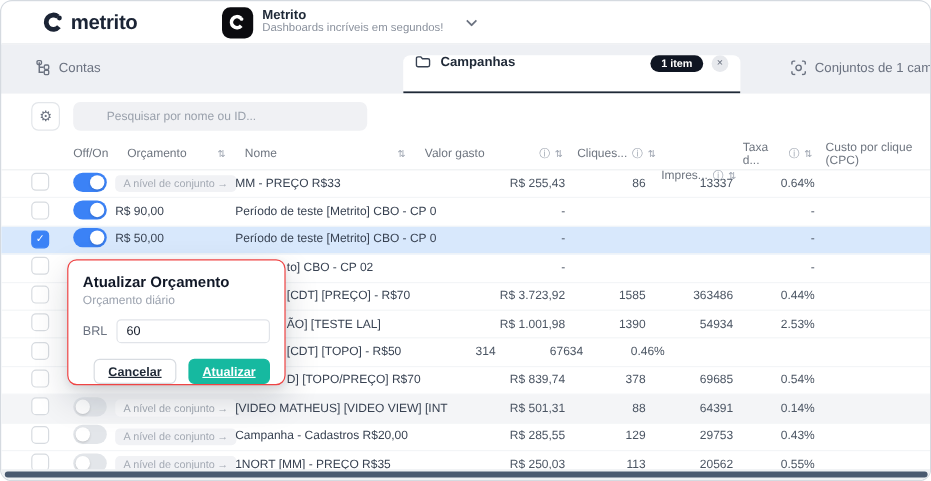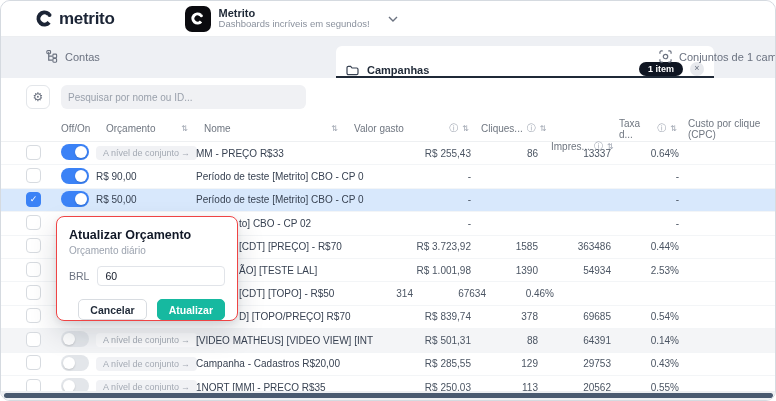--- a/index.html
+++ b/index.html
@@ -17,39 +17,39 @@
              display:flex; align-items:center; justify-content:center; }
   .ws-txt { line-height:1.15; }
   .ws-name { font-size:11px; font-weight:bold; color:#1f2937; }
   .ws-tag { font-size:9.5px; color:#8a919d; }
   .chev { margin-left:10px; }
 
   
   .tabstrip { position:absolute; left:0; top:36px; width:776px; height:41px; }
   .tab-plain { position:absolute; top:13px; display:flex; align-items:center; gap:7px;
                font-size:11px; color:#6b7280; cursor:pointer; }
-  .tab-contas { left:44px; }
+  .tab-contas { left:28px; }
   .tab-conjuntos { left:658px; white-space:nowrap; }
-  .tab-active { position:absolute; left:335px; top:9px; width:378px; height:32px; background:#fff;
+  .tab-active { position:absolute; left:335px; top:9px; width:281px; height:32px; background:#fff;
                 border-radius:6px 6px 0 0; border-bottom:2px solid #1f2937;
-                display:flex; align-items:flex-end; padding:0 10px; cursor:pointer; }
+                display:flex; align-items:flex-start; padding:0 10px; cursor:pointer; }
   .tab-active .lbl { font-size:11px; color:#1f2937; font-weight:bold; margin-left:8px; }
   .badge { margin-left:auto; background:#0f1522; color:#fff; font-size:9px; font-weight:bold;
            padding:2px 9px; border-radius:9px; }
   .closec { width:14px; height:14px; border-radius:50%; background:#e7e9ed; color:#6b7280;
             font-size:9px; line-height:13px; text-align:center; margin-left:7px; cursor:pointer; }
 
   
   .card { position:absolute; left:0; top:77px; width:776px; height:324px; background:#fff; }
 
   .gearbtn { position:absolute; left:25px; top:7px; width:24px; height:24px; background:#fff;
              border:1px solid #e3e6ea; border-radius:6px; font-size:12px; color:#6b7280;
              display:flex; align-items:center; justify-content:center; cursor:pointer; }
   .search { position:absolute; left:60px; top:7px; width:245px; height:24px; background:#f0f1f4;
-            border:none; border-radius:6px; padding:0 7px; font-size:10px; color:#374151;
+            border:none; border-radius:6px; padding:0 28px; font-size:10px; color:#374151;
             font-family:"Liberation Sans", sans-serif; outline:none; }
   .search::placeholder { color:#9aa1ac; }
 
   
   .thead, .trow { display:flex; align-items:center; padding-left:15px; }
   .thead { position:absolute; left:0; top:38px; width:776px; height:26px;
            border-bottom:1px solid #eef0f2; color:#6f7680; font-size:10px; }
   .tbody { position:absolute; left:0; top:64px; width:776px; }
   .trow { height:23.4px; border-bottom:1px solid #f3f5f7; font-size:10px; color:#384252; }
   .trow.hl { background:#d8e8fc; }
@@ -89,21 +89,21 @@
            border:1px solid #ef4444; border-radius:8px; padding:11px 12px;
            box-shadow:0 12px 28px rgba(15,23,42,.16), 0 2px 6px rgba(15,23,42,.08); z-index:20; }
   .m-title { font-size:12.5px; font-weight:bold; color:#111827; }
   .m-sub { font-size:10px; color:#9ca3af; margin-top:3px; }
   .m-inrow { display:flex; align-items:center; gap:8px; margin-top:10px; }
   .m-cur { font-size:10.5px; color:#6b7280; }
   .m-input { flex:1; height:20px; border:1px solid #e1e4e9; border-radius:4px; padding:0 7px;
              font-size:10.5px; color:#111827; font-family:"Liberation Sans", sans-serif; outline:none; width:100%; }
   .m-btns { display:flex; justify-content:flex-end; gap:10px; margin-top:13px; }
   .btn { height:21px; border-radius:5px; font-size:10.5px; font-weight:bold; padding:0 11px;
-         cursor:pointer; font-family:"Liberation Sans", sans-serif; }
+         cursor:pointer; font-family:"Liberation Sans", sans-serif;text-decoration:underline; }
   .btn-cancel { background:#fff; border:1px solid #d8dce1; color:#1f2937; }
   .btn-ok { background:#16b9a0; border:1px solid #16b9a0; color:#fff; }
 
   
   .sb-track { position:absolute; left:0; bottom:0; width:776px; height:9px; background:#eef0f3; }
   .sb-thumb { position:absolute; left:3px; bottom:2px; width:769px; height:5px; background:#4a5a70;
               border-radius:3px; cursor:grab; }
 
   svg { display:block; }
 </style>

